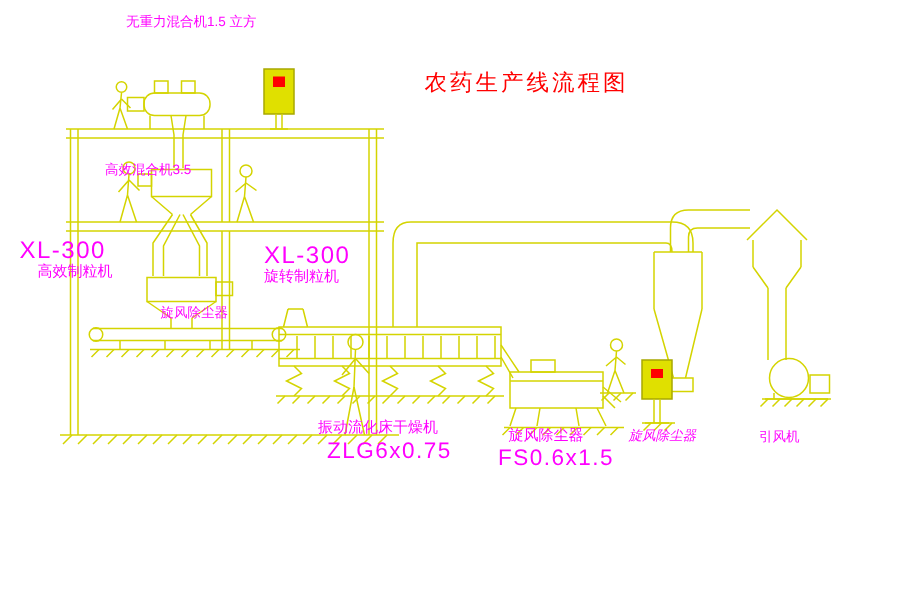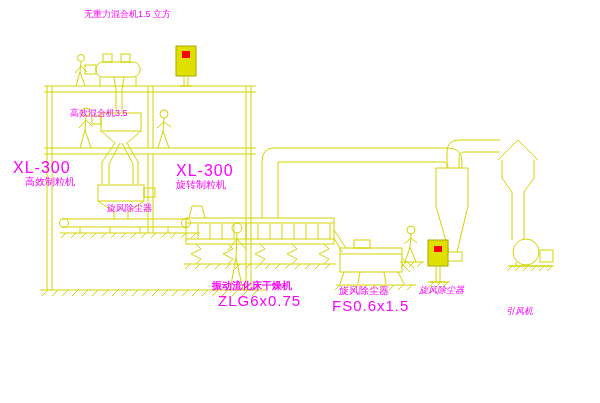--- a/index.html
+++ b/index.html
@@ -183,35 +183,36 @@
       </g>
       <g>
         <circle cx="411" cy="230" r="4"></circle>
         <path d="M411 234 L410 247 M411 238 L404 244 M411 238 L417 243 M410 247 L405 262 M410 247 L416 262"></path>
       </g>
 
     </g>
   </svg>
 
   <div class="title-row">
+    <span class="title-cn">农药生产线流程图</span>
   </div>
 
   <div class="lbl lbl-9" style="left:84px;top:10px;">无重力混合机1.5 立方</div>
   <div class="lbl lbl-9" style="left:70px;top:109px;">高效混合机3.5</div>
 
   <div class="lbl lbl-14" style="left:13px;top:160px;">XL-300</div>
   <div class="lbl lbl-10" style="left:13px;top:177px;margin-left:12px;">高效制粒机</div>
 
   <div class="lbl lbl-14" style="left:176px;top:163px;">XL-300</div>
   <div class="lbl lbl-10" style="left:176px;top:180px;">旋转制粒机</div>
 
   <div class="lbl lbl-9" style="left:107px;top:204px;">旋风除尘器</div>
 
-  <div class="lbl lbl-10" style="left:212px;top:281px;font-weight:bold;">振动流化床干燥机</div>
+  <div class="lbl lbl-10" style="left:212px;top:281px;">振动流化床干燥机</div>
   <div class="lbl lbl-13" style="left:218px;top:293px;">ZLG6x0.75</div>
 
   <div class="lbl lbl-10" style="left:339px;top:286px;">旋风除尘器</div>
   <div class="lbl lbl-13" style="left:332px;top:298px;">FS0.6x1.5</div>
 
   <div class="lbl lbl-9" style="left:419px;top:286px;font-style:italic;">旋风除尘器</div>
-  <div class="lbl lbl-9" style="left:506px;top:307px;font-style:italic;">引风机</div>
+  <div class="lbl lbl-9" style="left:506px;top:287px;">引风机</div>
 
 </div>
 
 </body></html>

